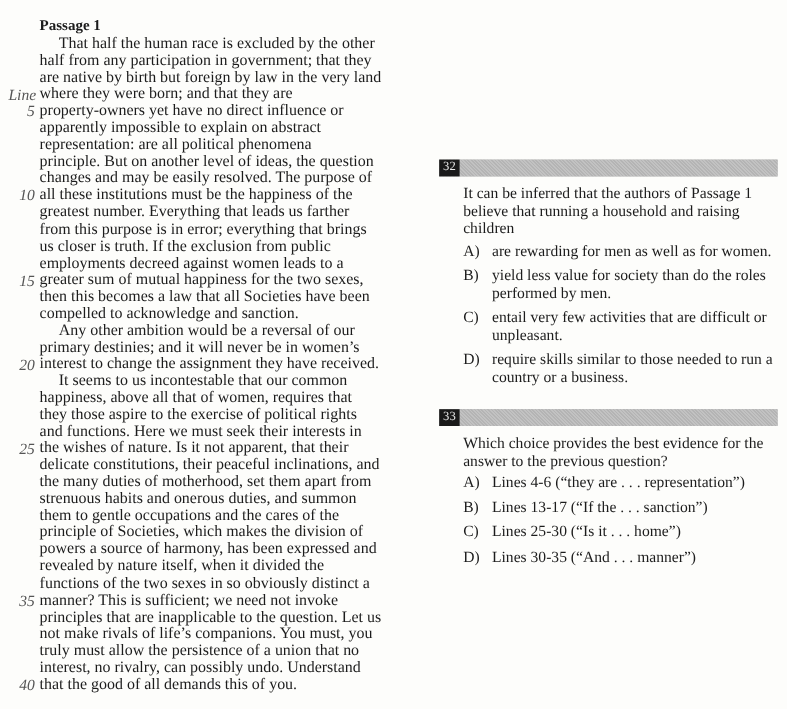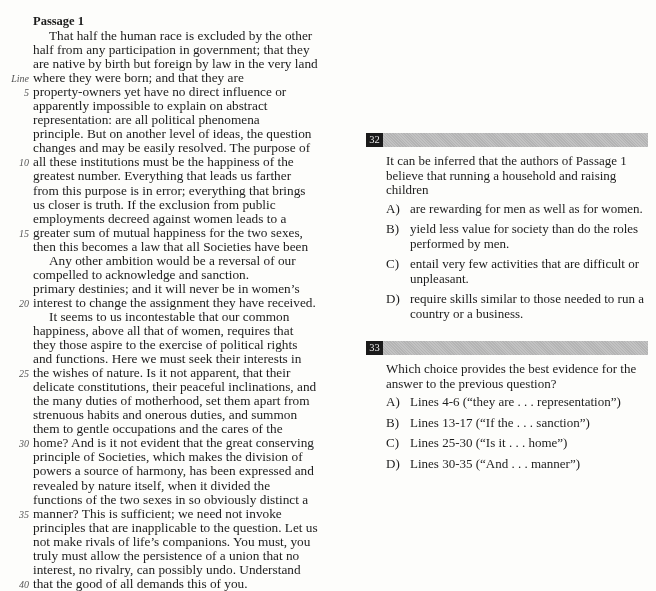--- a/index.html
+++ b/index.html
@@ -18,21 +18,21 @@
     font-weight: bold; font-size: 12.5px; margin: 0 0 0 0; height: 15px; line-height: 15px;
   }
   .pline {
     position: relative;
     font-size: 13.3px; line-height: 14.05px; height: 14.05px;
     white-space: nowrap;
   }
   .pline.indent { padding-left: 16px; }
   .lnum {
     position: absolute; left: -22px; width: 18px; text-align: right;
-    font-style: italic; font-size: 10px; color: #555; top: 1px;
+    font-style: italic; font-size: 13px; color: #555; top: 1px;
   }
   .lnum.word { left: -26px; width: 22px; }
   .q {
     position: absolute; left: 366px; width: 282px;
   }
   .q-bar {
     height: 14px; background: #b9b9b9; position: relative;
     background-image: repeating-linear-gradient(45deg, #b4b4b4 0 1px, #c2c2c2 1px 2px);
   }
   .q-num {
@@ -67,34 +67,33 @@
       <div class="pline"><span>representation: are all political phenomena</span></div>
       <div class="pline"><span>principle. But on another level of ideas, the question</span></div>
       <div class="pline"><span>changes and may be easily resolved. The purpose of</span></div>
       <div class="pline"><span class="lnum">10</span><span>all these institutions must be the happiness of the</span></div>
       <div class="pline"><span>greatest number. Everything that leads us farther</span></div>
       <div class="pline"><span>from this purpose is in error; everything that brings</span></div>
       <div class="pline"><span>us closer is truth. If the exclusion from public</span></div>
       <div class="pline"><span>employments decreed against women leads to a</span></div>
       <div class="pline"><span class="lnum">15</span><span>greater sum of mutual happiness for the two sexes,</span></div>
       <div class="pline"><span>then this becomes a law that all Societies have been</span></div>
+      <div class="pline"><span>compelled to acknowledge and sanction.</span></div>
       <div class="pline indent"><span>Any other ambition would be a reversal of our</span></div>
-      <div class="pline"><span>compelled to acknowledge and sanction.</span></div>
       <div class="pline"><span>primary destinies; and it will never be in women’s</span></div>
       <div class="pline"><span class="lnum">20</span><span>interest to change the assignment they have received.</span></div>
       <div class="pline indent"><span>It seems to us incontestable that our common</span></div>
       <div class="pline"><span>happiness, above all that of women, requires that</span></div>
       <div class="pline"><span>they those aspire to the exercise of political rights</span></div>
       <div class="pline"><span>and functions. Here we must seek their interests in</span></div>
       <div class="pline"><span class="lnum">25</span><span>the wishes of nature. Is it not apparent, that their</span></div>
       <div class="pline"><span>delicate constitutions, their peaceful inclinations, and</span></div>
       <div class="pline"><span>the many duties of motherhood, set them apart from</span></div>
       <div class="pline"><span>strenuous habits and onerous duties, and summon</span></div>
       <div class="pline"><span>them to gentle occupations and the cares of the</span></div>
-      <div class="pline"><span class="lnum">30</span><span>home? And is it not evident that the great conserving</span></div>
       <div class="pline"><span>principle of Societies, which makes the division of</span></div>
       <div class="pline"><span>powers a source of harmony, has been expressed and</span></div>
       <div class="pline"><span>revealed by nature itself, when it divided the</span></div>
       <div class="pline"><span>functions of the two sexes in so obviously distinct a</span></div>
       <div class="pline"><span class="lnum">35</span><span>manner? This is sufficient; we need not invoke</span></div>
       <div class="pline"><span>principles that are inapplicable to the question. Let us</span></div>
       <div class="pline"><span>not make rivals of life’s companions. You must, you</span></div>
       <div class="pline"><span>truly must allow the persistence of a union that no</span></div>
       <div class="pline"><span>interest, no rivalry, can possibly undo. Understand</span></div>
       <div class="pline"><span class="lnum">40</span><span>that the good of all demands this of you.</span></div>

